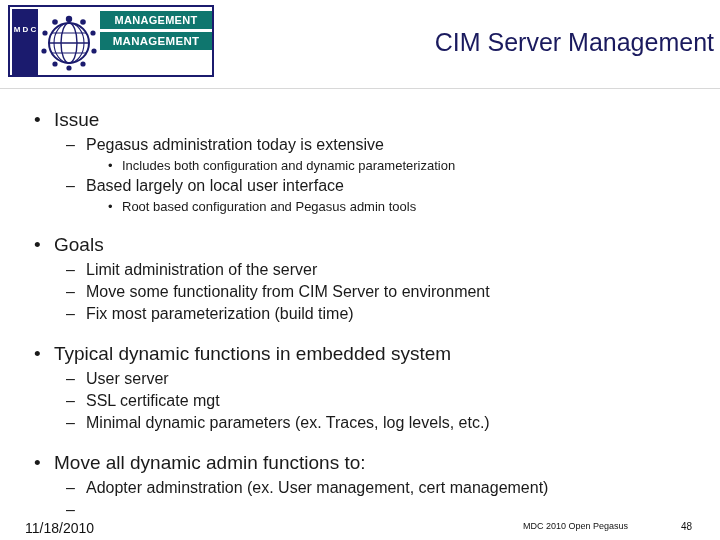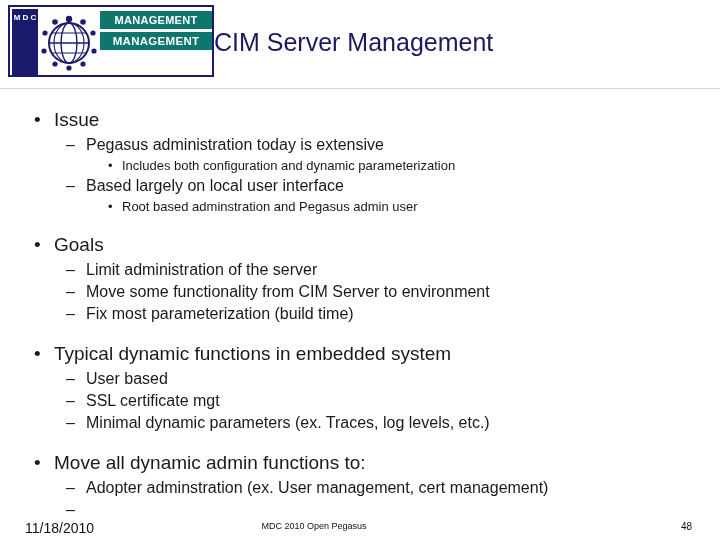--- a/index.html
+++ b/index.html
@@ -40,21 +40,21 @@
     left: 0px;
     top: 0px;
     width: 26px;
     height: 66px;
     background: #1b1b6e;
     color: #ffffff;
     font-size: 8px;
     font-weight: bold;
     line-height: 10px;
     text-align: center;
-    padding-top: 4px;
+    padding-top: 16px;
     box-sizing: border-box;
     letter-spacing: 0px;
   }
   .logo-globe {
     position: absolute;
     left: 28px;
     top: 4px;
     width: 58px;
     height: 58px;
   }
@@ -79,21 +79,21 @@
   }
   .logo-bar.b2 { font-size: 11.5px; }
   .logo-bar.b3 { font-size: 11.5px; margin-top: 28px; }
 
   
   .slide-title {
     position: absolute;
     left: 214px;
     top: 28px;
     width: 500px;
-    text-align: left;
+    text-align: right;
     font-size: 25px;
     color: #1a1a5e;
     font-weight: normal;
     font-family: "Liberation Sans", sans-serif;
   }
 
   
   .header-rule {
     position: absolute;
     left: 0;
@@ -164,21 +164,21 @@
     left: 25px;
     top: 520px;
     font-size: 14px;
     color: #111111;
   }
   .footer-center {
     position: absolute;
     left: 0;
     top: 521px;
     width: 628px;
-    text-align: center;
+    text-align: right;
     font-size: 9px;
     color: #111111;
   }
   .footer-page {
     position: absolute;
     right: 28px;
     top: 521px;
     font-size: 10px;
     color: #111111;
   }
@@ -237,21 +237,21 @@
     <span>Includes both configuration and dynamic parameterization</span>
   </div>
 
   <div class="lvl2">
     <span class="b">–</span>
     <span>Based largely on local user interface</span>
   </div>
 
   <div class="lvl3">
     <span class="b">•</span>
-    <span>Root based adminstration and Pegasus admin user</span>
+    <span>Root based configuration and Pegasus admin tools</span>
   </div>
 
   <div class="gap-sm"></div>
 
   <div class="lvl1">
     <span class="b">•</span>
     <span>Goals</span>
   </div>
 
   <div class="lvl2">
@@ -271,21 +271,21 @@
 
   <div class="gap-sm"></div>
 
   <div class="lvl1">
     <span class="b">•</span>
     <span>Typical dynamic functions in embedded system</span>
   </div>
 
   <div class="lvl2">
     <span class="b">–</span>
-    <span>User based</span>
+    <span>User server</span>
   </div>
 
   <div class="lvl2">
     <span class="b">–</span>
     <span>SSL certificate mgt</span>
   </div>
 
   <div class="lvl2">
     <span class="b">–</span>
     <span>Minimal dynamic parameters (ex. Traces, log levels, etc.)</span>

